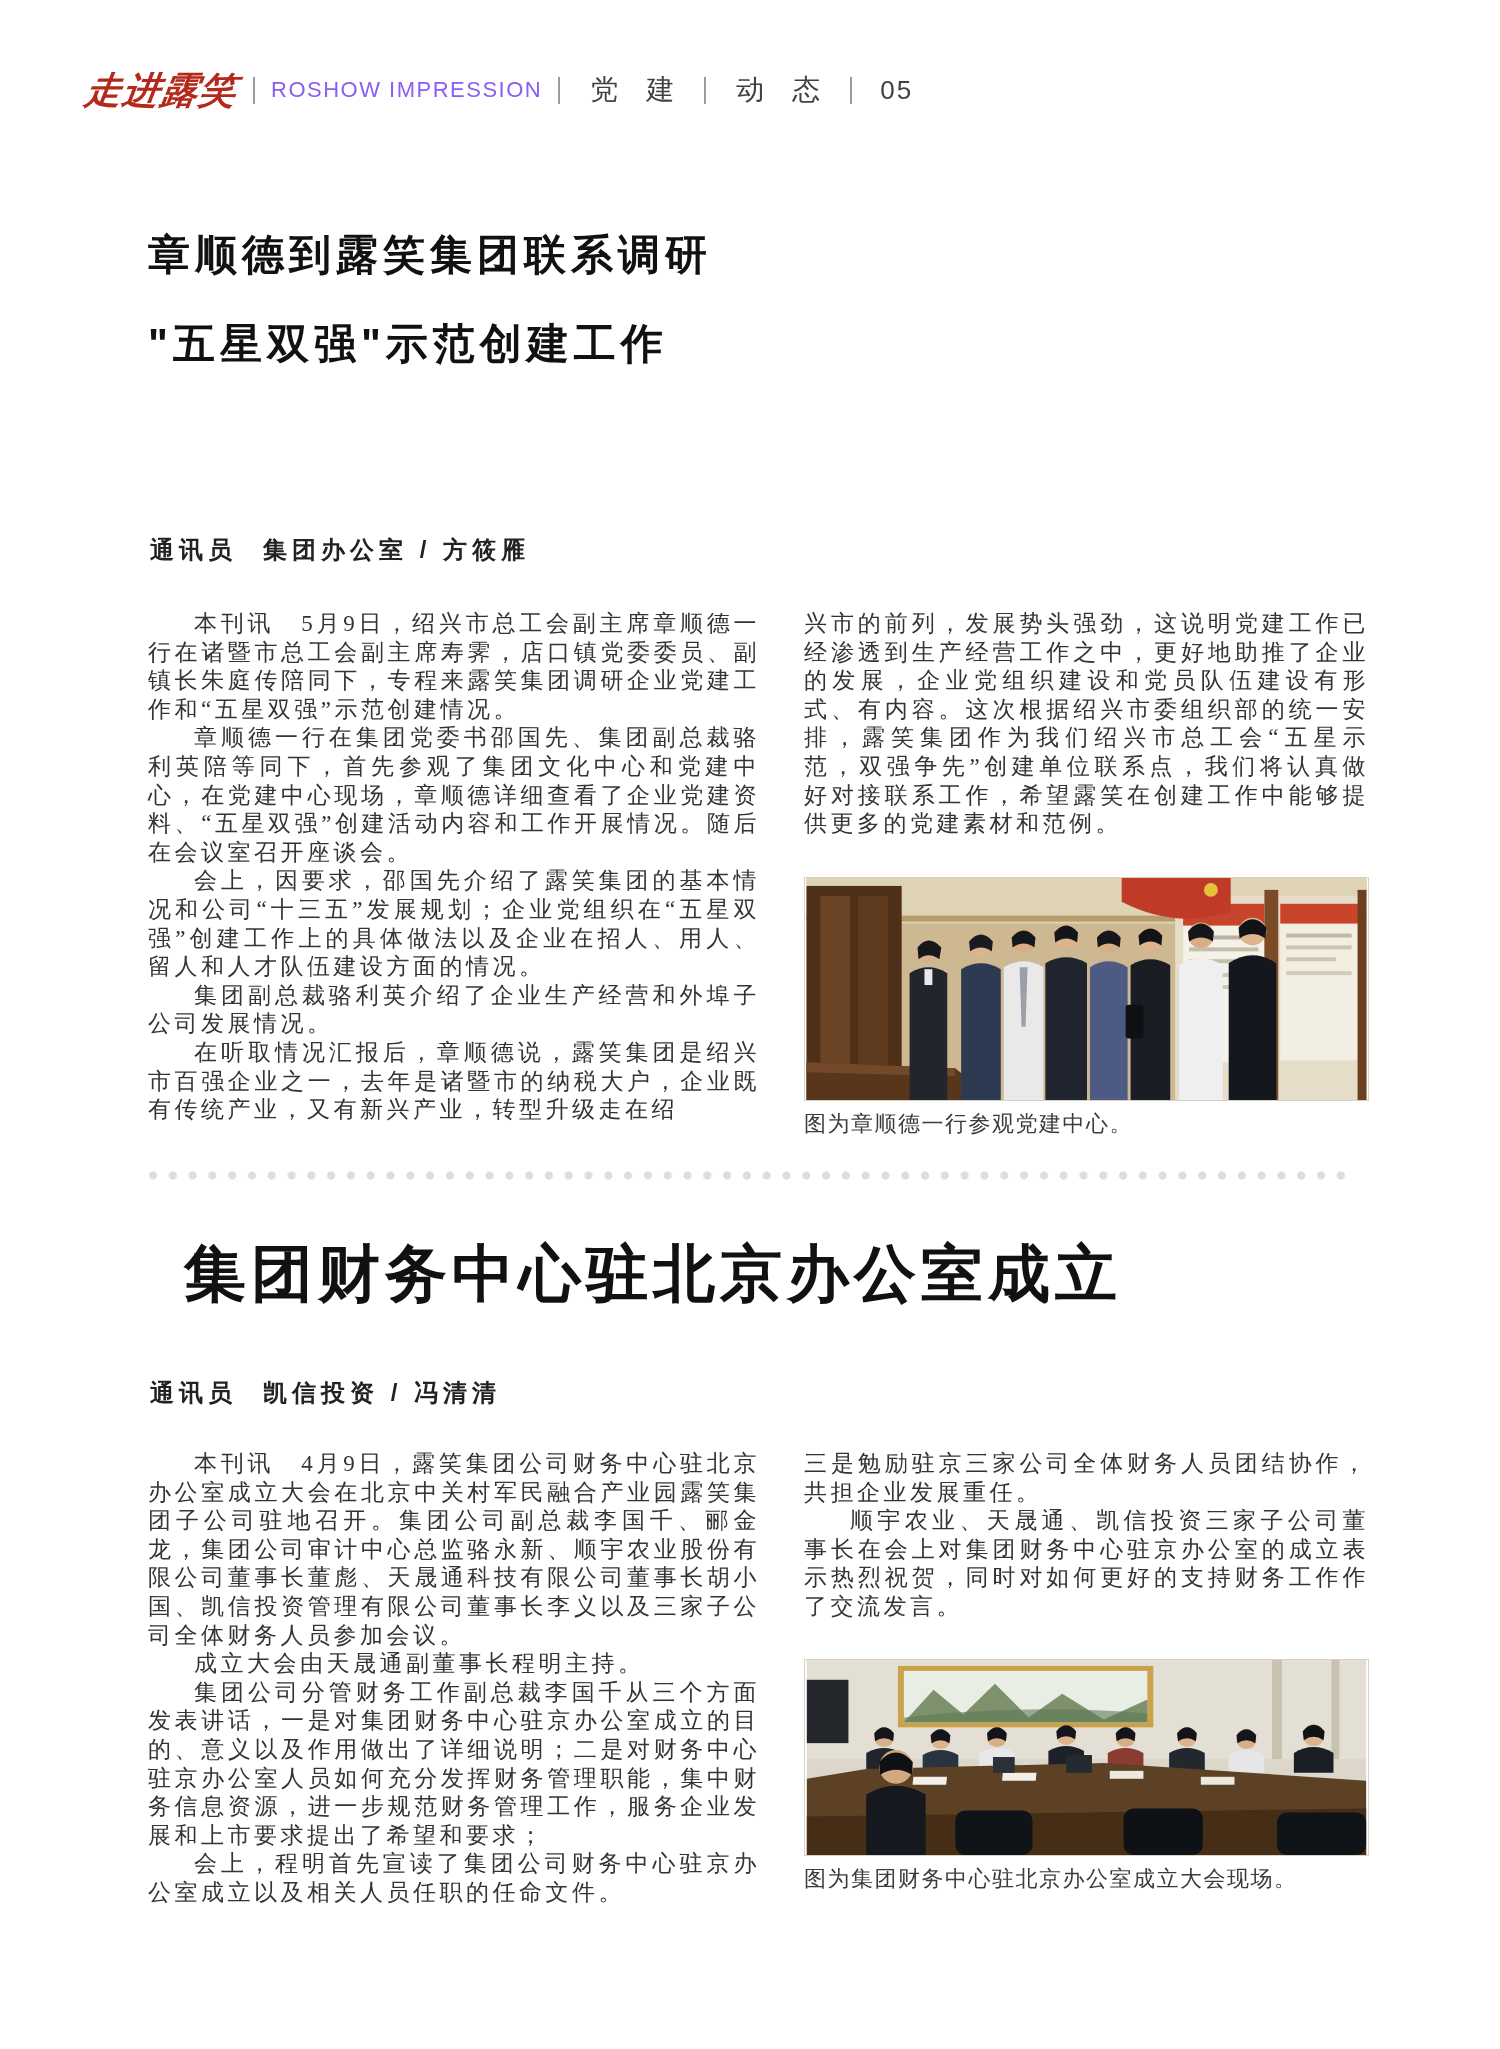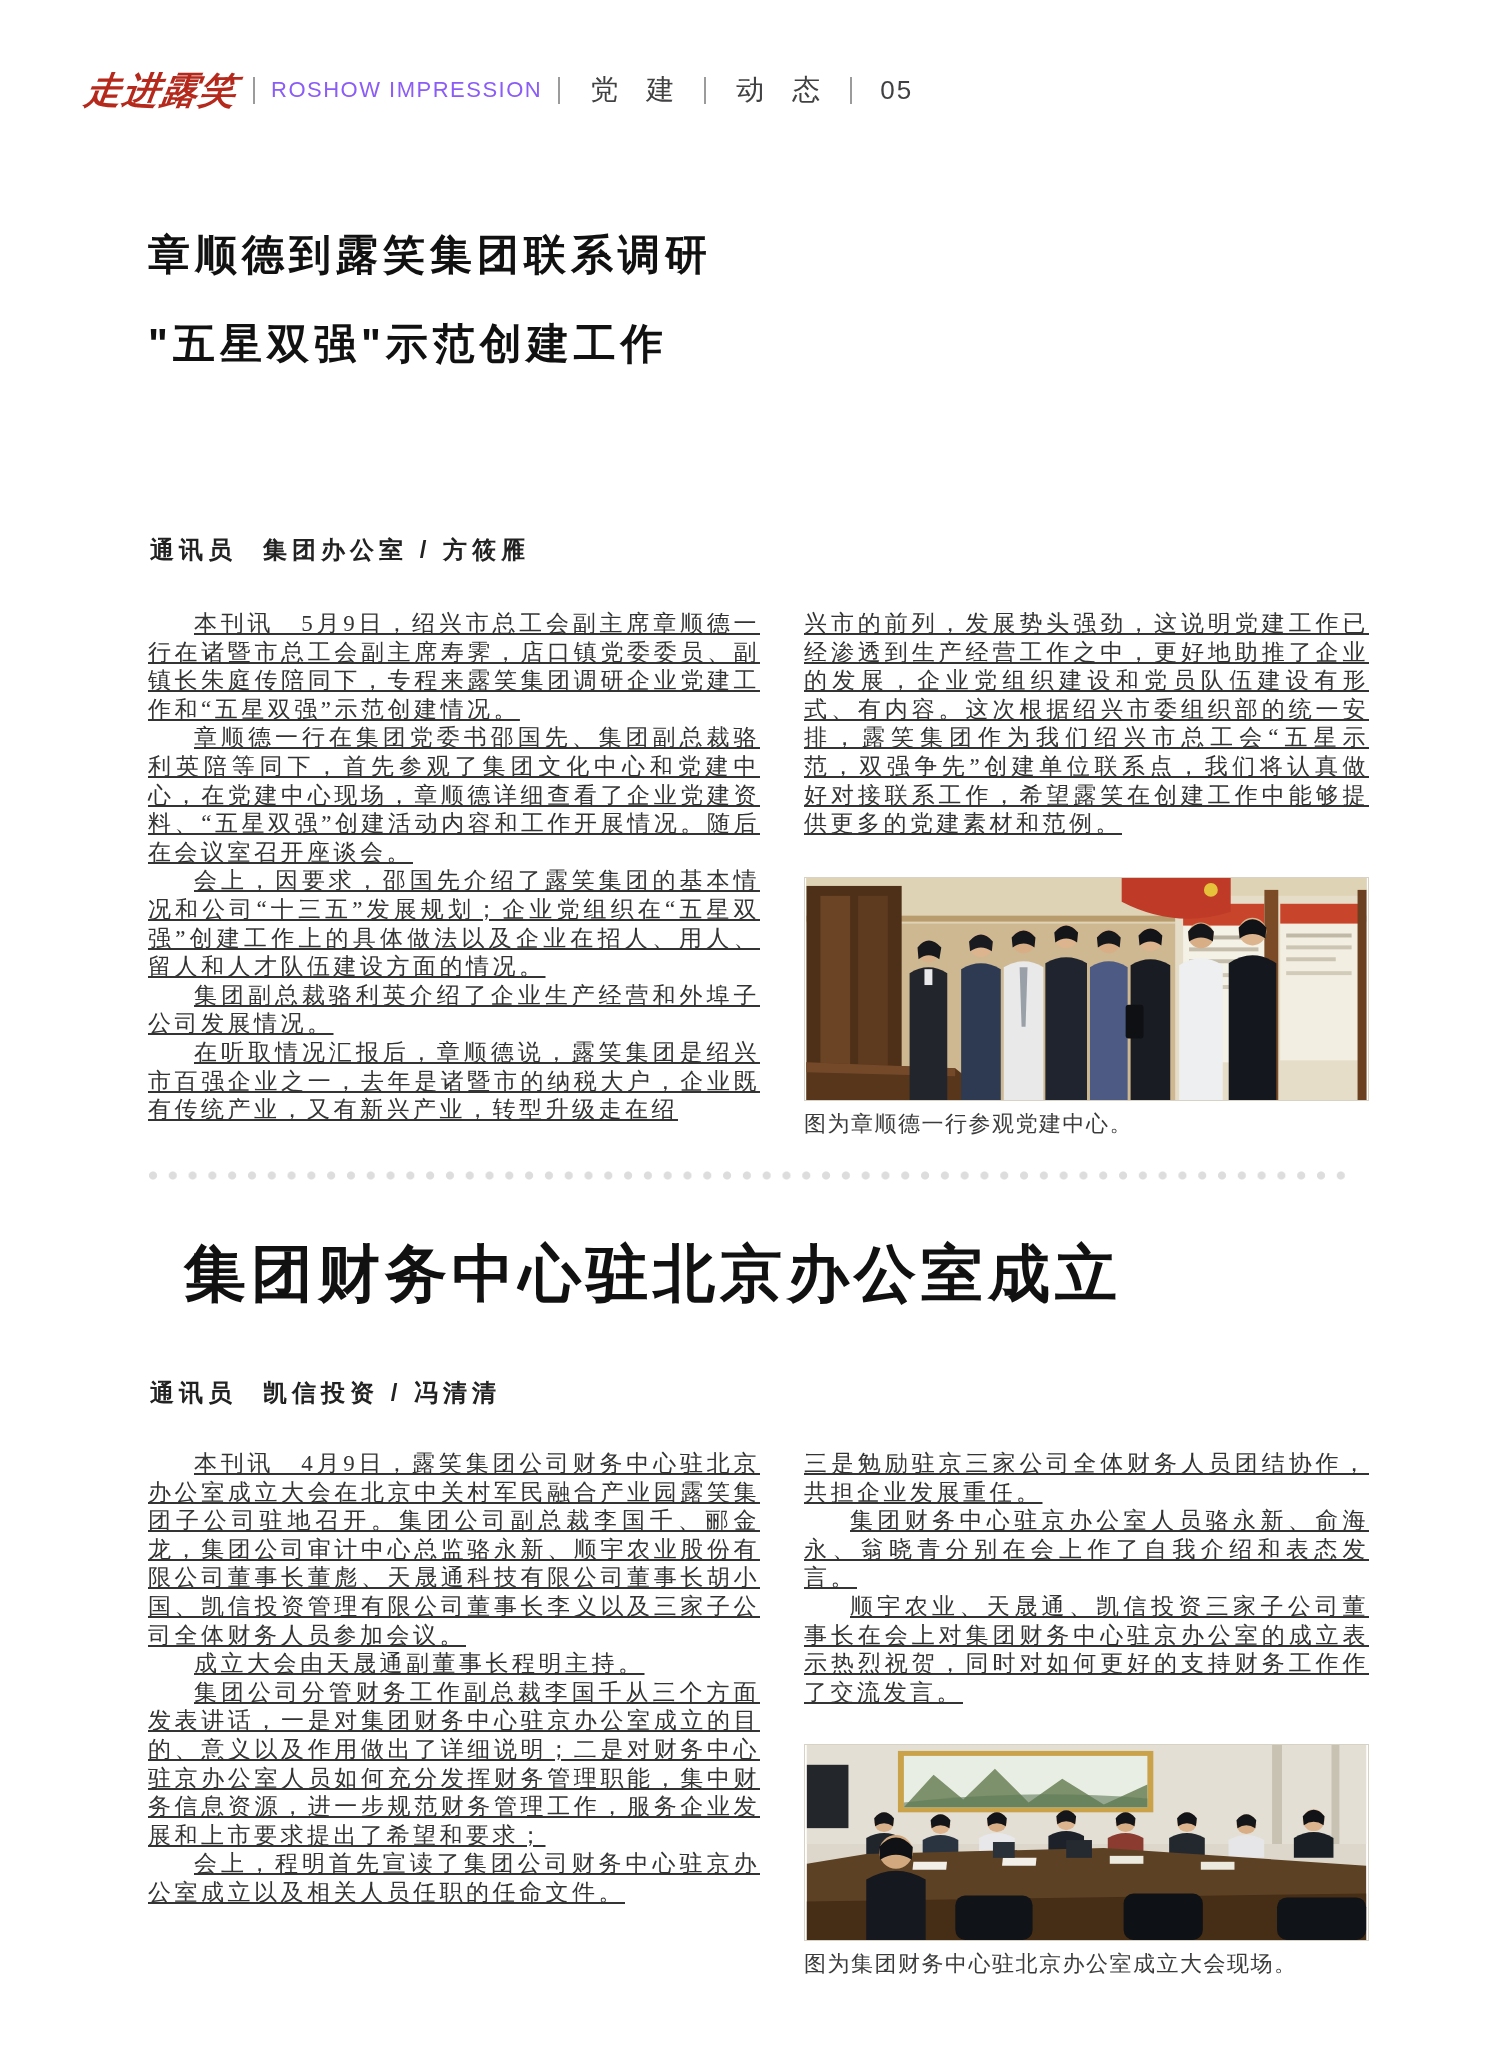--- a/index.html
+++ b/index.html
@@ -57,21 +57,21 @@
   .byline .role { margin-right:26px;text-align:right; }
 
   
   .cols { position:absolute; left:148px; display:flex; }
   .cols1 { top:610px; }
   .cols2 { top:1450px; }
   .colL { width:612px; }
   .colR { width:565px; margin-left:44px; display:flex; flex-direction:column; }
   .body-text p {
     font-size:23px; line-height:28.6px; letter-spacing:3.5px;
-    text-align:justify; text-indent:2em; color:#343434;text-decoration:underline;
+    text-align:justify; text-indent:2em; color:#343434;
   }
   .body-text p.cont { text-indent:0; }
 
   
   .photo { display:block; border:1px solid #d8d2c4; }
   .photo1 { margin-top:38px; width:565px; height:224px; }
   .photo2 { margin-top:37px; width:565px; height:197px; }
   .caption {
     margin-top:8px;
     font-family:"Liberation Sans","DejaVu Sans",sans-serif;
@@ -211,21 +211,20 @@
 
   <div class="cols cols2">
     <div class="colL body-text">
       <p>本刊讯　4月9日，露笑集团公司财务中心驻北京办公室成立大会在北京中关村军民融合产业园露笑集团子公司驻地召开。集团公司副总裁李国千、郦金龙，集团公司审计中心总监骆永新、顺宇农业股份有限公司董事长董彪、天晟通科技有限公司董事长胡小国、凯信投资管理有限公司董事长李义以及三家子公司全体财务人员参加会议。</p>
       <p>成立大会由天晟通副董事长程明主持。</p>
       <p>集团公司分管财务工作副总裁李国千从三个方面发表讲话，一是对集团财务中心驻京办公室成立的目的、意义以及作用做出了详细说明；二是对财务中心驻京办公室人员如何充分发挥财务管理职能，集中财务信息资源，进一步规范财务管理工作，服务企业发展和上市要求提出了希望和要求；</p>
       <p>会上，程明首先宣读了集团公司财务中心驻京办公室成立以及相关人员任职的任命文件。</p>
     </div>
     <div class="colR body-text">
       <p class="cont">三是勉励驻京三家公司全体财务人员团结协作，共担企业发展重任。</p>
-      <p>集团财务中心驻京办公室人员骆永新、俞海永、翁晓青分别在会上作了自我介绍和表态发言。</p>
       <p>顺宇农业、天晟通、凯信投资三家子公司董事长在会上对集团财务中心驻京办公室的成立表示热烈祝贺，同时对如何更好的支持财务工作作了交流发言。</p>
 
       <svg class="photo photo2" viewBox="0 0 565 197" xmlns="http://www.w3.org/2000/svg">
         <rect width="565" height="197" fill="#dcd7ca"></rect>
         <rect x="0" y="0" width="565" height="100" fill="#e3dfd4"></rect>
 
         <rect x="0" y="20" width="42" height="64" fill="#23262b"></rect>
 
         <rect x="92" y="6" width="258" height="62" fill="#c9a24a"></rect>
         <rect x="98" y="11" width="246" height="52" fill="#e9eee4"></rect>

